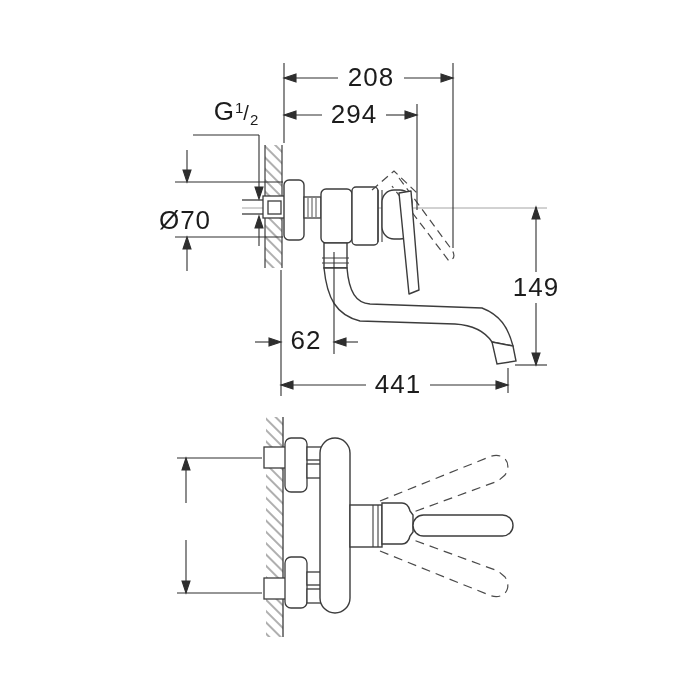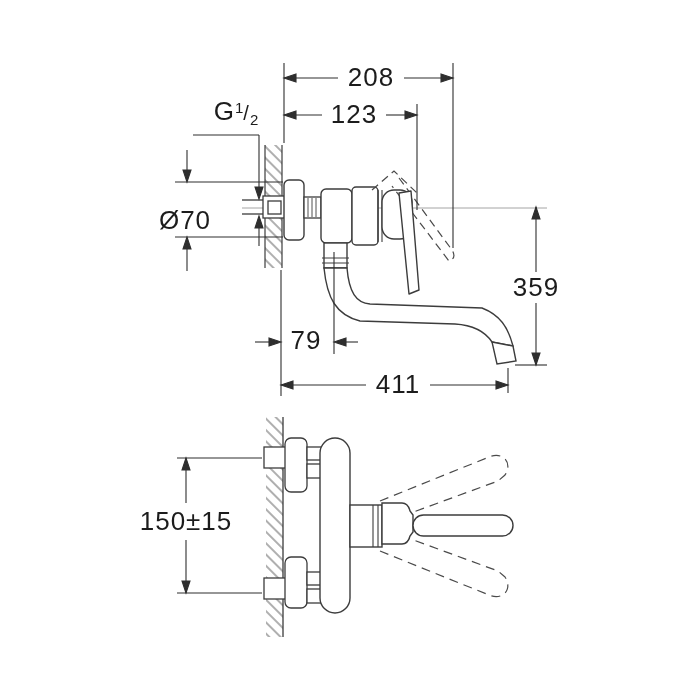--- a/index.html
+++ b/index.html
@@ -174,21 +174,20 @@
     <line x1="177" y1="458" x2="262" y2="458"></line>
     <line x1="177" y1="593" x2="262" y2="593"></line>
     <line x1="186" y1="458" x2="186" y2="503"></line>
     <line x1="186" y1="540" x2="186" y2="593"></line>
     <path d="M186,458 l-4,12 h8 z"></path>
     <path d="M186,593 l-4,-12 h8 z"></path>
   </g>
 </svg>
 
 <div class="lbl" style="left:371px;top:77px">208</div>
-<div class="lbl" style="left:354px;top:114px">123</div>
+<div class="lbl" style="left:354px;top:114px">294</div>
 <div class="lbl" style="left:236px;top:112px"><span>G</span><sup>1</sup><span class="slash">/</span><sub>2</sub></div>
 <div class="lbl" style="left:185px;top:220px">Ø70</div>
-<div class="lbl" style="left:306px;top:340px">79</div>
-<div class="lbl" style="left:536px;top:287px">359</div>
-<div class="lbl" style="left:398px;top:384px">411</div>
-<div class="lbl" style="left:186px;top:521px">150±15</div>
+<div class="lbl" style="left:306px;top:340px">62</div>
+<div class="lbl" style="left:536px;top:287px">149</div>
+<div class="lbl" style="left:398px;top:384px">441</div>
 
 </div>
 
 </body></html>

